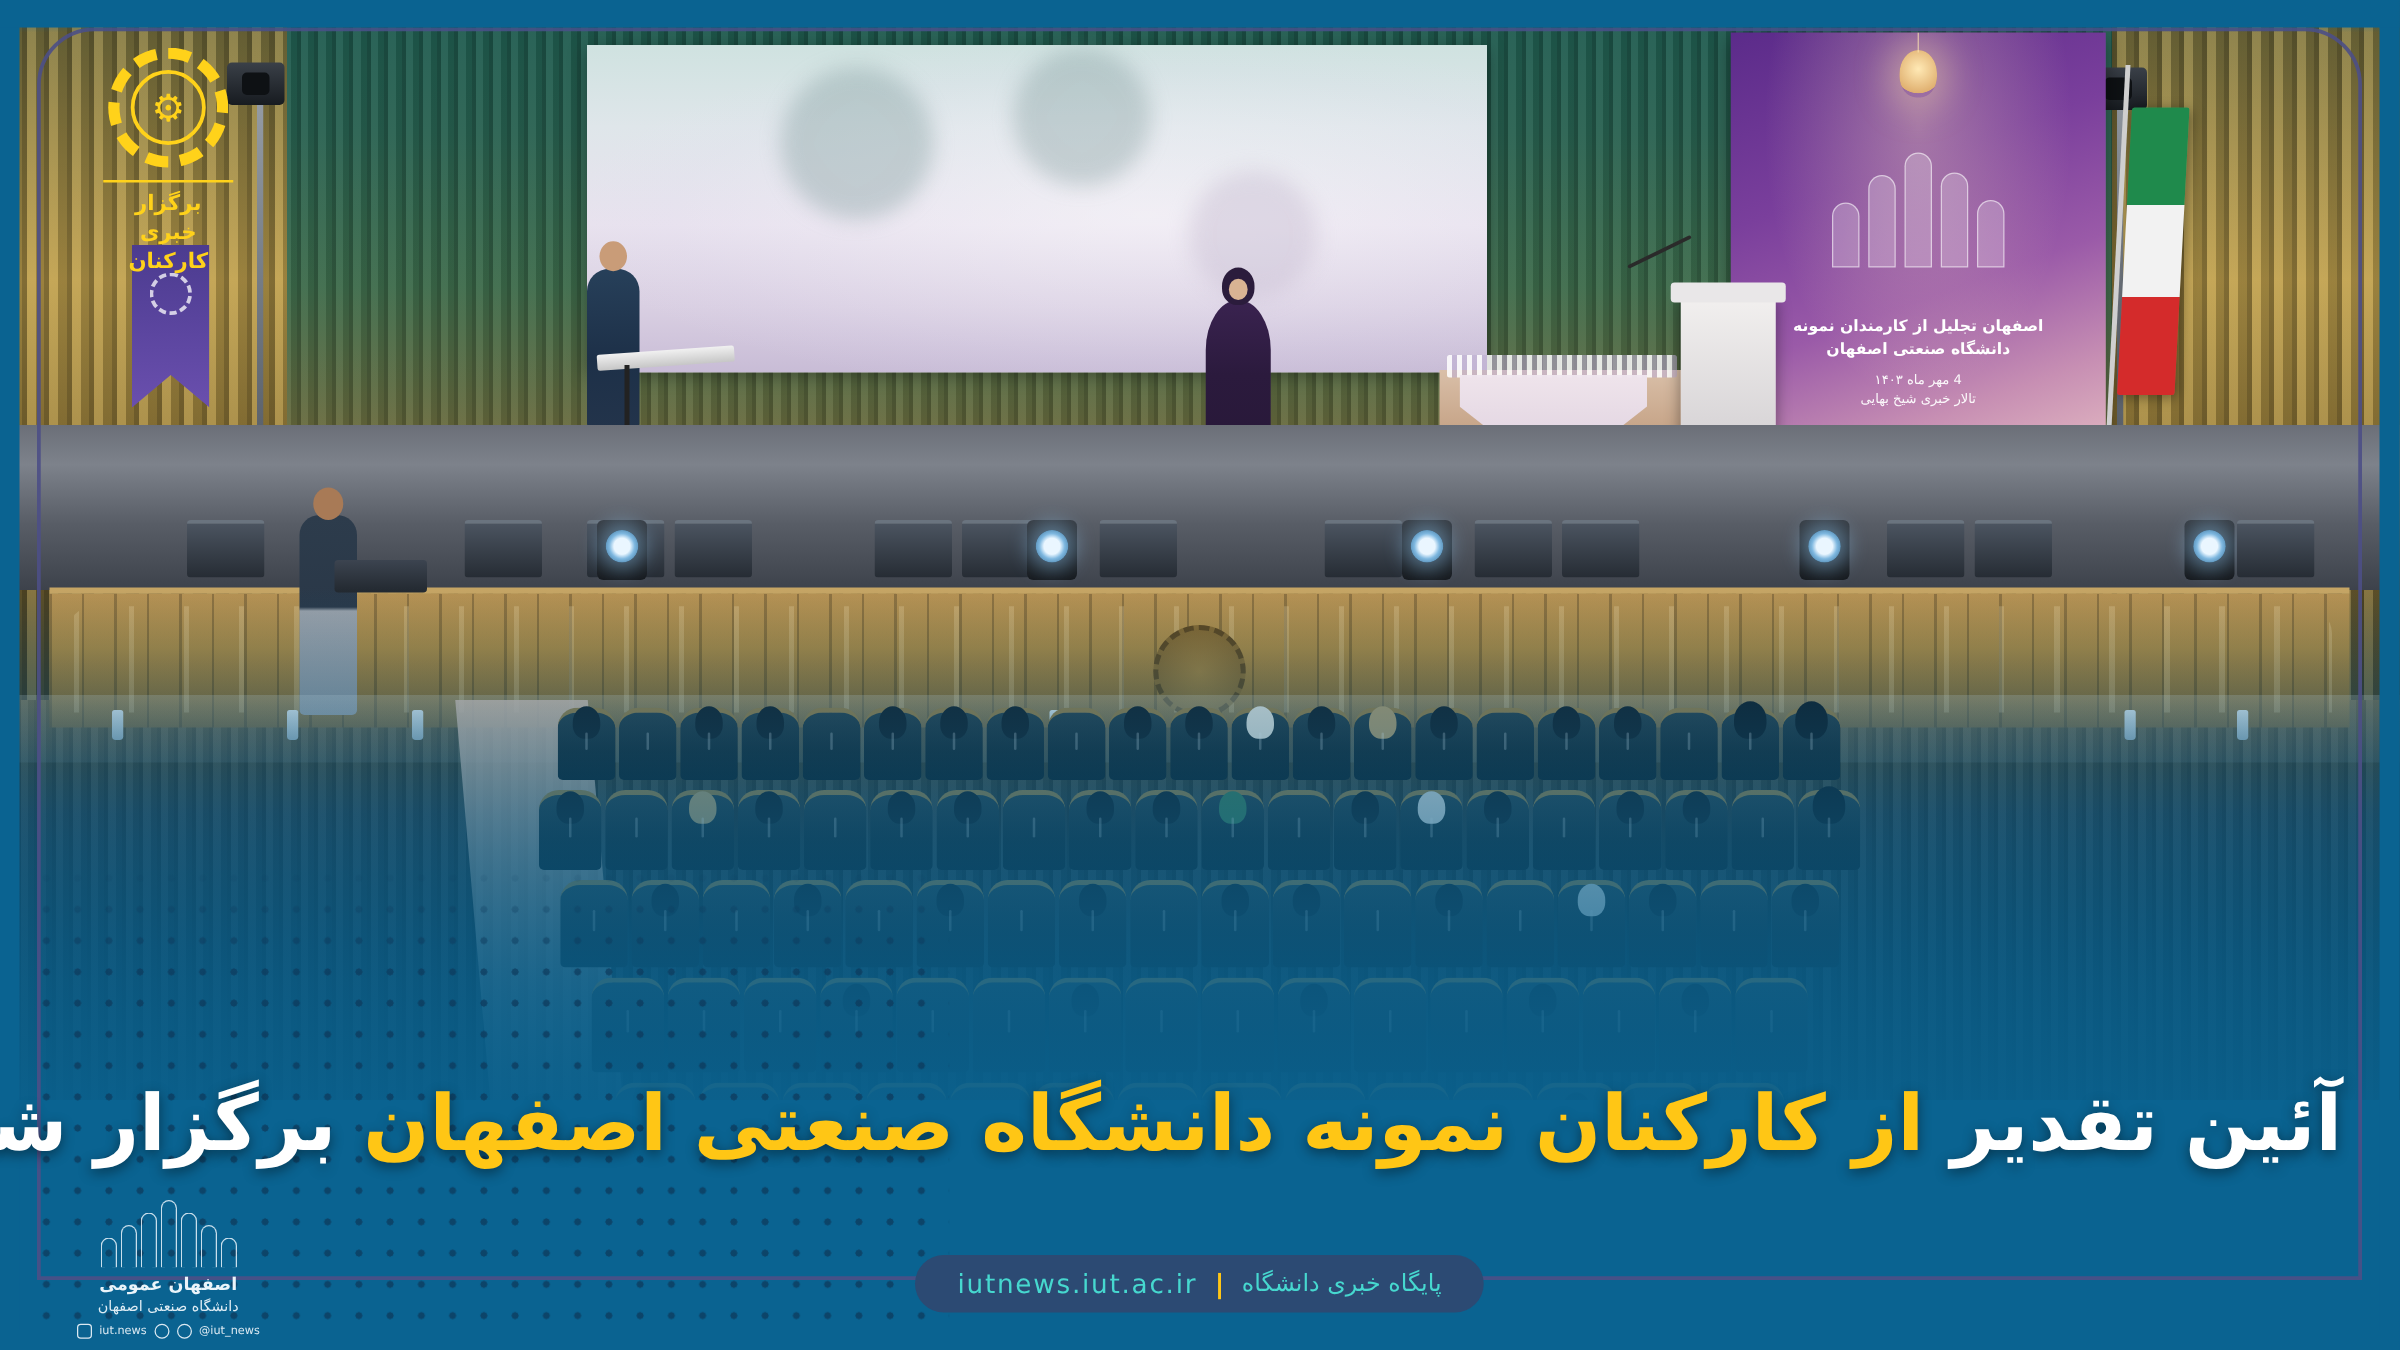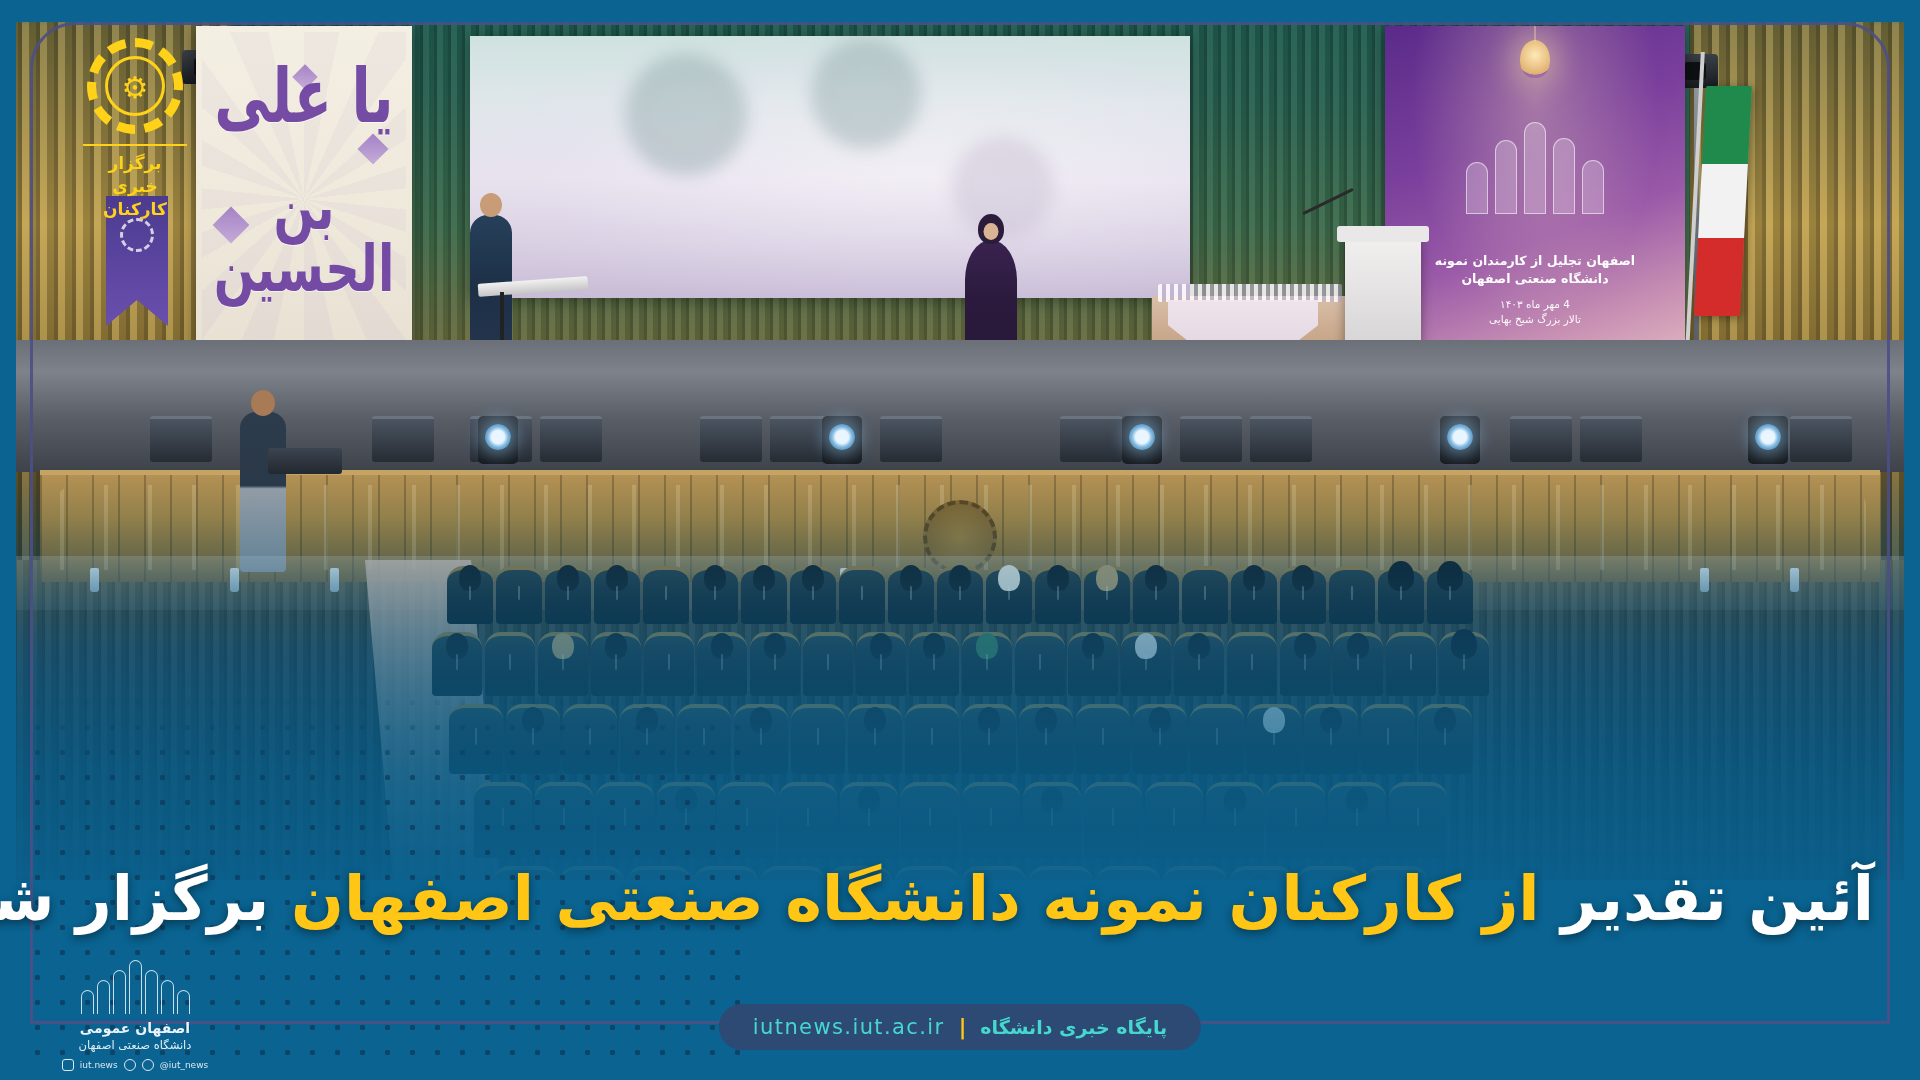--- a/index.html
+++ b/index.html
@@ -422,21 +422,21 @@
     top: 1004px;
     min-width: 430px;
     height: 46px;
     background: #2c4a73;
     border-radius: 26px;
     display:flex; align-items:center; justify-content:center; gap:14px;
     padding: 0 34px;
     direction: rtl;
   }
   .footer-fa{
-    color:#46d8cf; font-size:19px; font-weight:700; letter-spacing:.4px;
+    color:#46d8cf; font-size:19px; font-weight:400; letter-spacing:.4px;
   }
   .footer-sep{ color:#ffc615; font-size:21px; font-weight:700; }
   .footer-url{
     color:#46d8cf; font-size:21px; letter-spacing:1.4px; direction:ltr;
     font-family:"DejaVu Sans","Liberation Sans",sans-serif;
   }
 
   
   .logo-top{
     position:absolute; left:60px; top:38px; width:150px;
@@ -508,46 +508,39 @@
     <div class="curtain-left"></div>
     <div class="curtain-right"></div>
 
     <div class="truss-pole" style="left:206px;top:54px;height:300px;"></div>
     <div class="truss-lamp" style="left:182px;top:50px;"></div>
     <div class="truss-pole" style="left:1694px;top:58px;height:300px;"></div>
     <div class="truss-lamp" style="left:1672px;top:54px;"></div>
 
     <div class="screen"></div>
 
-    <div class="banner-left">
-      <div class="tile t1"></div>
-      <div class="tile t2"></div>
-      <div class="tile t3"></div>
-      <div class="calligraphy">یا علی</div>
-      <div class="calligraphy" style="top:150px;font-size:48px;">بن الحسین</div>
-    </div>
 
     <div class="pennant">
       <div class="pennant-emblem"></div>
     </div>
 
     <div class="banner-right">
       <div class="bulb"></div>
       <div class="arches">
         <span style="height:54px"></span>
           <span style="height:76px"></span>
         <span style="height:92px"></span>
           <span style="height:74px"></span>
         <span style="height:52px"></span>
       </div>
       <div class="banner-right-text">
         <div class="br-l1">اصفهان تجلیل از کارمندان نمونه</div>
         <div class="br-l2">دانشگاه صنعتی اصفهان</div>
         <div class="br-l3">4 مهر ماه ۱۴۰۳</div>
-        <div class="br-l4">تالار بزرگ شیخ بهایی</div>
+        <div class="br-l4">تالار خبری شیخ بهایی</div>
       </div>
     </div>
 
     <div class="flag"></div>
 
     <div class="head-table"></div>
     <div class="awards"></div>
     <div class="cloth"></div>
     <div class="podium"></div>
     <div class="mic"></div>

